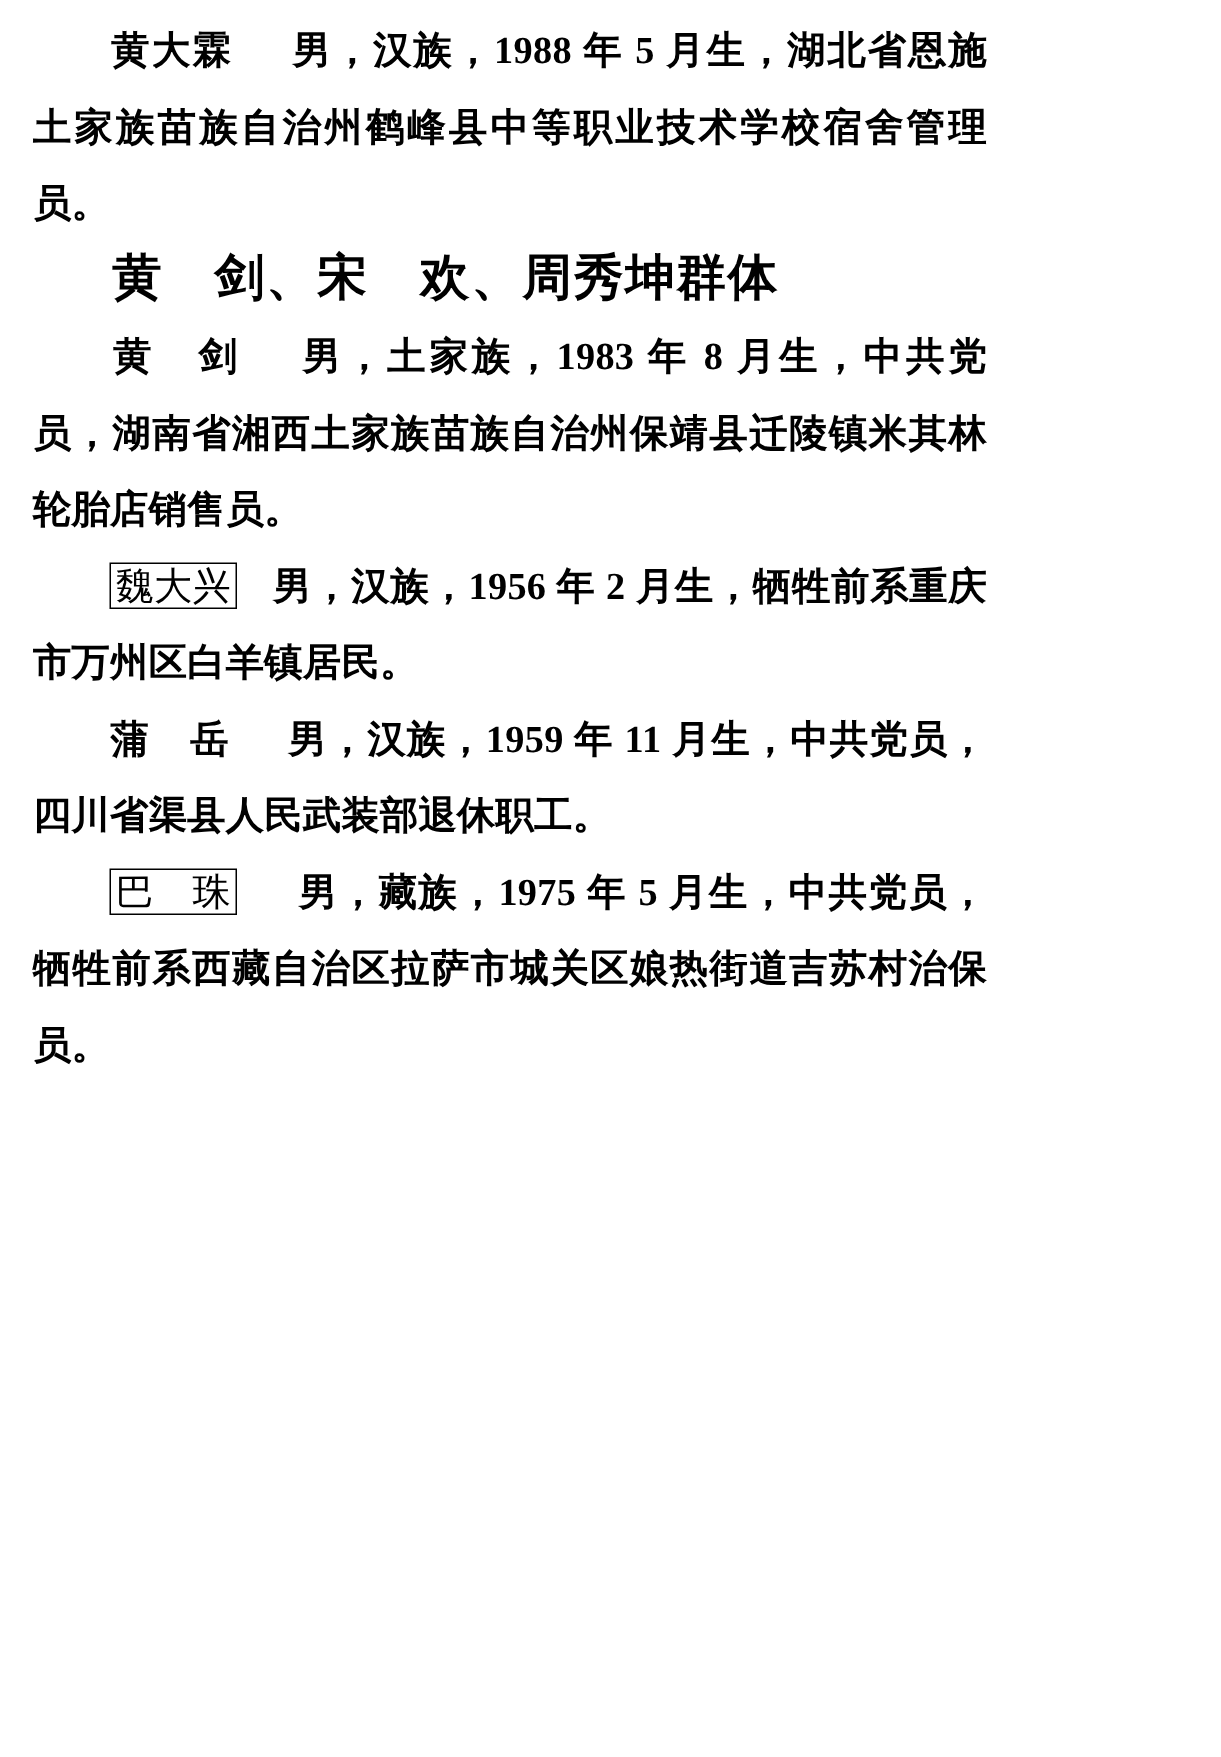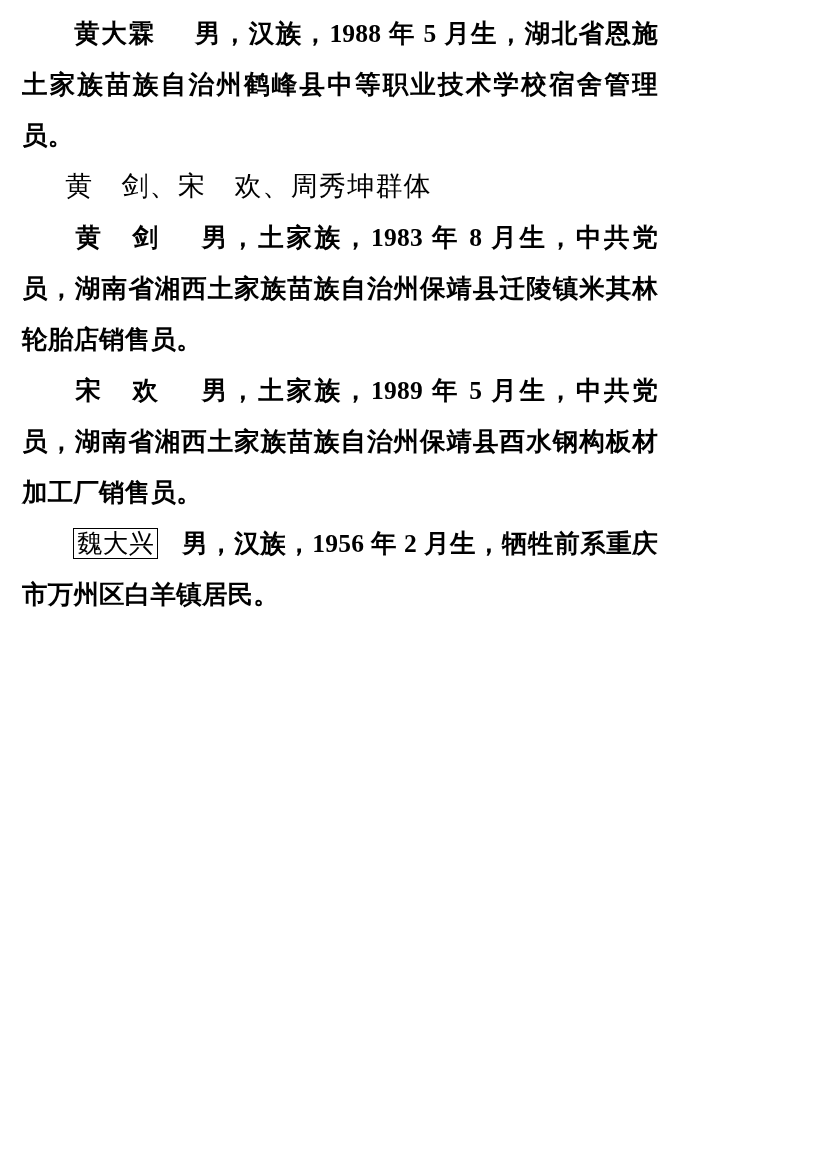--- a/index.html
+++ b/index.html
@@ -27,24 +27,24 @@
     text-justify: inter-ideograph;
     margin: 0;
     font-weight: 700;
     letter-spacing: 0.2px;
   }
   .para .indent {
     display: inline-block;
     width: 2em;
   }
   .heading {
-    font-size: 27px;
+    font-size: 33px;
     line-height: 51px;
     margin: 0;
-    font-weight: 400;
+    font-weight: 700;
     letter-spacing: 1.2px;
   }
   .heading .indent {
     display: inline-block;
     width: 1.6em;
   }
   .boxed-name {
     display: inline-block;
     border: 1.5px solid #000;
     padding: 0 3px;
@@ -69,16 +69,17 @@
   }
 </style>
 </head>
 <body>
 
 <div class="page">
   <div id="content">
       <div class="para"><span class="indent"></span><span class="nm">黄大霖</span><span class="sp-wide"></span><span class="body-text">男，汉族，1988 年 5 月生，湖北省恩施土家族苗族自治州鹤峰县中等职业技术学校宿舍管理员。</span></div>
       <div class="heading"><span class="indent"></span><span>黄　剑、宋　欢、周秀坤群体</span></div>
       <div class="para"><span class="indent"></span><span class="nm">黄　剑</span><span class="sp-wide"></span><span class="body-text">男，土家族，1983 年 8 月生，中共党员，湖南省湘西土家族苗族自治州保靖县迁陵镇米其林轮胎店销售员。</span></div>
-      <div class="para"><span class="indent"></span><span class="nm">宋　欢</span><span class="sp-wide"></span><span class="body-text">男，土家族，1989 年 5 月生，中共党员，湖南省湘西土家族苗族自治州保靖县酉水钢构板材加工厂销售员。</span></div>
       <div class="para"><span class="indent"></span><span class="boxed-name">魏大兴</span><span class="sp"></span><span class="body-text">男，汉族，1956 年 2 月生，牺牲前系重庆市万州区白羊镇居民。</span></div>
+      <div class="para"><span class="indent"></span><span class="nm">蒲　岳</span><span class="sp-wide"></span><span class="body-text">男，汉族，1959 年 11 月生，中共党员，四川省渠县人民武装部退休职工。</span></div>
+      <div class="para"><span class="indent"></span><span class="boxed-name">巴　珠</span><span class="sp-wide"></span><span class="body-text">男，藏族，1975 年 5 月生，中共党员，牺牲前系西藏自治区拉萨市城关区娘热街道吉苏村治保员。</span></div>
     </div>
 </div>
 
 </body></html>

